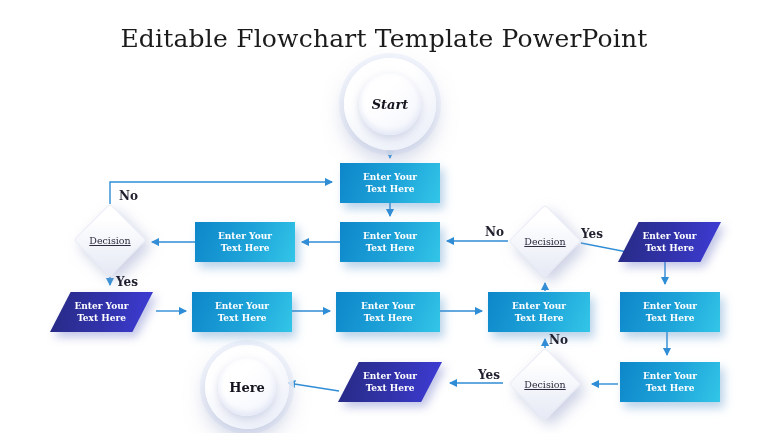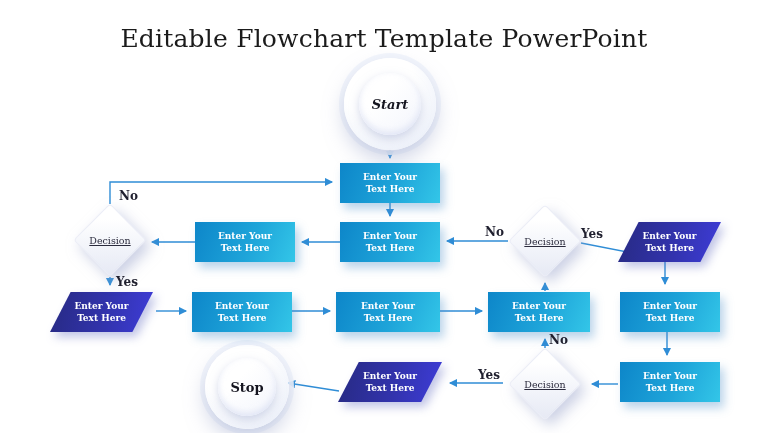--- a/index.html
+++ b/index.html
@@ -88,21 +88,21 @@
     </g>
   </svg>
 
   <div class="circle-outer" style="left:344px;top:58px;width:92px;height:92px;font-style:italic;">
     <div class="circle-inner" style="width:62px;height:62px;">
       <span>Start</span>
     </div>
   </div>
   <div class="circle-outer" style="left:205px;top:345px;width:84px;height:84px;">
     <div class="circle-inner" style="width:58px;height:58px;">
-      <span>Stop</span>
+      <span>Here</span>
     </div>
   </div>
 
   <div class="box" style="left:340px;top:163px;width:100px;height:40px;">Enter Your
 Text Here</div>
   <div class="box" style="left:340px;top:222px;width:100px;height:40px;">Enter Your
 Text Here</div>
   <div class="box" style="left:195px;top:222px;width:100px;height:40px;">Enter Your
 Text Here</div>
   <div class="box" style="left:192px;top:292px;width:100px;height:40px;">Enter Your

